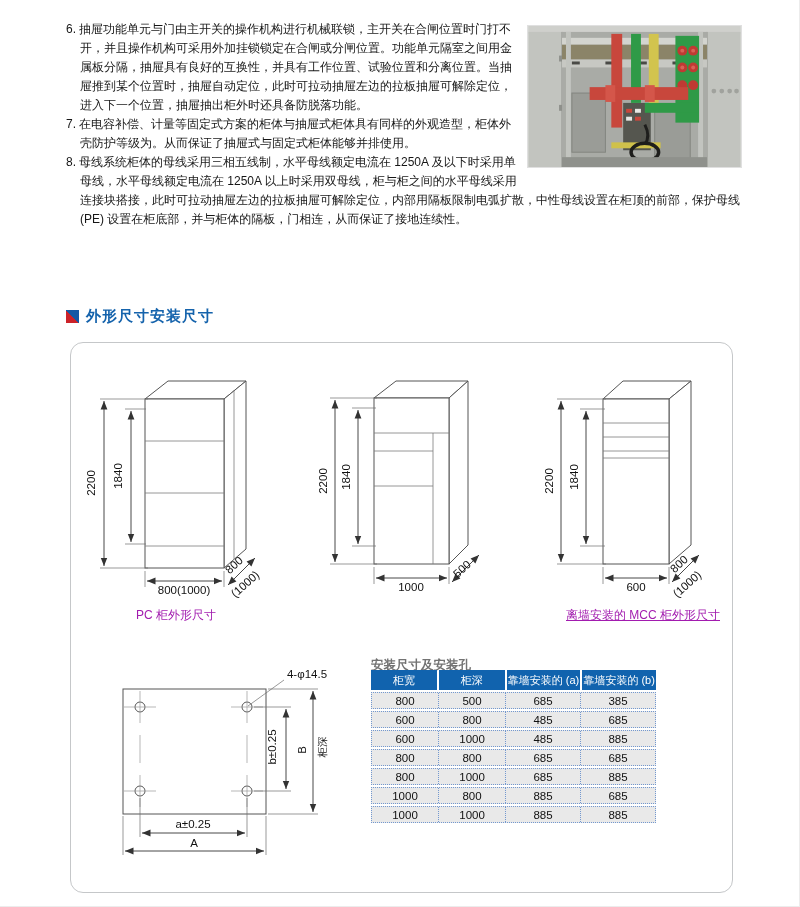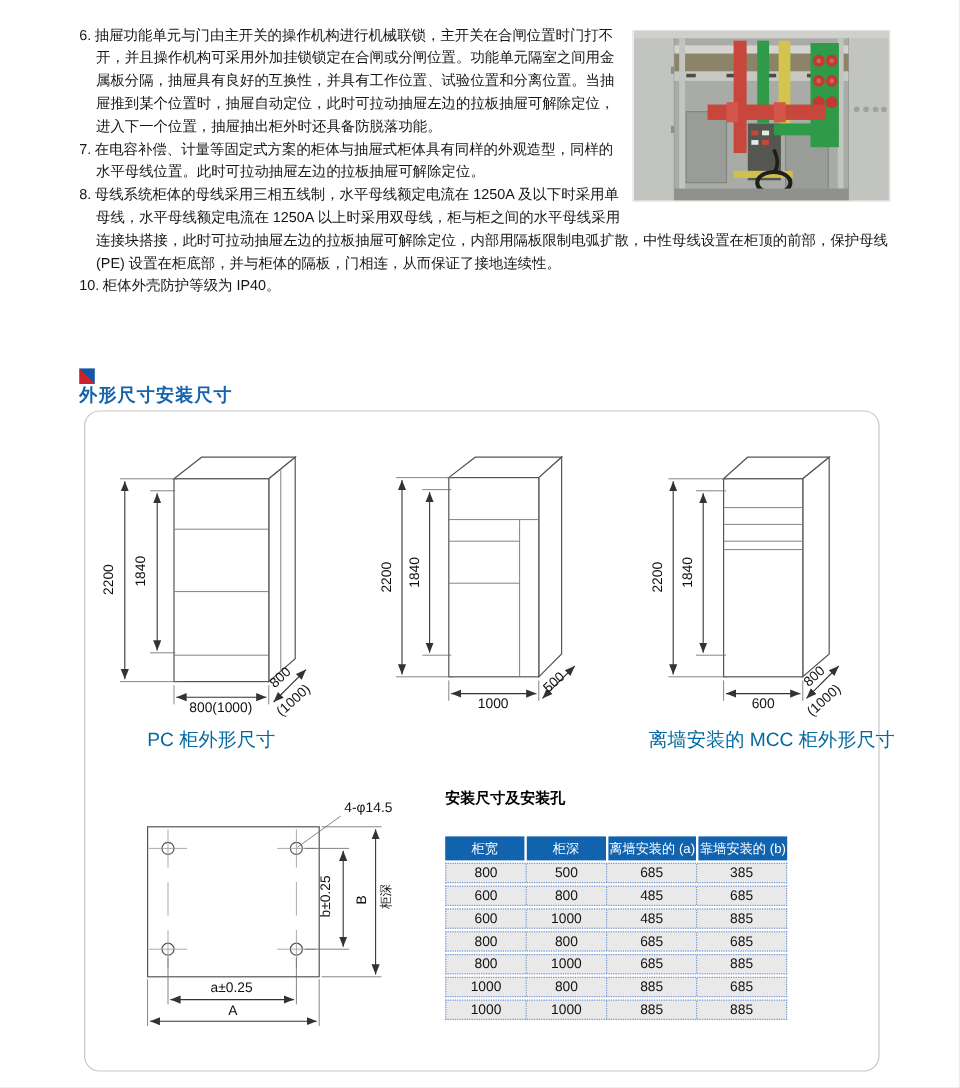--- a/index.html
+++ b/index.html
@@ -6,43 +6,43 @@
   .page{position:relative;width:800px;height:907px;background:#fff;overflow:hidden;
         font-family:"Liberation Sans","DejaVu Sans",sans-serif;color:#1a1a1a;
         box-shadow:inset -1px -1px 0 #ececec;}
   
   .intro{position:absolute;left:66px;top:20px;width:676px;font-size:12px;line-height:19px;color:#161616;}
   .photo-wrap{float:right;width:215px;height:143px;margin:5px 0 10px 10px;border:1px solid #e0e0e0;box-sizing:border-box;}
   .photo-wrap svg{display:block;width:100%;height:100%;}
   .item{padding-left:14px;text-indent:-14px;}
   .item .num{margin-right:3px;}
   
-  .sec-head{position:absolute;left:66px;top:307px;display:flex;flex-direction:column;}
+  .sec-head{position:absolute;left:66px;top:307px;display:flex;align-items:center;}
   .sec-icon{width:13px;height:13px;margin-right:7px;
             background:linear-gradient(45deg,#cc2229 49.5%,#1458a5 50%);}
   .sec-title{font-size:15px;font-weight:bold;color:#1563ac;letter-spacing:1px;}
   
   .panel{position:absolute;left:70px;top:342px;width:661px;height:549px;background:#fff;
          border:1px solid #c5c7c9;border-radius:13px;box-sizing:content-box;}
   .panel > svg.lines{position:absolute;left:0;top:0;}
   .o{fill:none;stroke:#555;stroke-width:1;}
   .f{fill:#fff;stroke:#555;stroke-width:1;}
   .d{fill:none;stroke:#7c7c7c;stroke-width:0.8;}
   .e{stroke:#6e6e6e;stroke-width:0.7;}
   .m{stroke:#333;stroke-width:0.9;fill:none;}
   .cl{stroke:#9a9a9a;stroke-width:0.7;}
   
   .dl,.rl,.dg{position:absolute;font-size:11.5px;color:#111;white-space:nowrap;
               transform:translate(-50%,-50%);line-height:12px;}
   .rl{transform:translate(-50%,-50%) rotate(-90deg);}
   .dg{transform:translate(-50%,-50%) rotate(-42deg);}
-  .cap{position:absolute;width:240px;text-align:center;font-size:16px;color:#0369a1;}
-  .tbl-title{position:absolute;left:300px;top:314px;font-size:12.5px;font-weight:bold;color:#000000;}
-  
-  .tbl{position:absolute;left:300px;top:354px;width:285px;}
+  .cap{position:absolute;width:240px;text-align:center;font-size:12px;color:#a21caf;}
+  .tbl-title{position:absolute;left:300px;top:314px;font-size:12.5px;font-weight:bold;color:#737373;}
+  
+  .tbl{position:absolute;left:300px;top:327px;width:285px;}
   .thead{display:flex;gap:2px;height:20px;}
   .th{flex:1 1 0;background:#1163ae;color:#fff;font-size:11px;display:flex;align-items:center;justify-content:center;}
   .th.w{flex:1.12 1 0;}
   .tr{display:flex;margin-top:2px;height:15px;background:#e9e9e9;border:1px dotted #7398cf;}
   .td{flex:1 1 0;display:flex;align-items:center;justify-content:center;
       font-size:11.5px;color:#111;border-left:1px dotted #7398cf;}
   .td.w{flex:1.12 1 0;}
   .td:first-child{border-left:none;}
 </style>
 </head>
@@ -103,27 +103,24 @@
         <rect x="84" y="118" width="50" height="6" fill="#cfc14b"></rect>
         <ellipse cx="118" cy="128" rx="14" ry="9" fill="none" stroke="#1e1e1c" stroke-width="3.5"></ellipse>
         <path d="M118,100 q6,12 0,20" fill="none" stroke="#1e1e1c" stroke-width="3"></path>
         <rect x="34" y="133" width="147" height="10" fill="#8f918c"></rect>
       </svg>
     </div>
     <div class="item">
       <span class="num">6.</span><span>抽屉功能单元与门由主开关的操作机构进行机械联锁，主开关在合闸位置时门打不开，并且操作机构可采用外加挂锁锁定在合闸或分闸位置。功能单元隔室之间用金属板分隔，抽屉具有良好的互换性，并具有工作位置、试验位置和分离位置。当抽屉推到某个位置时，抽屉自动定位，此时可拉动抽屉左边的拉板抽屉可解除定位，进入下一个位置，抽屉抽出柜外时还具备防脱落功能。</span>
     </div>
     <div class="item">
-      <span class="num">7.</span><span>在电容补偿、计量等固定式方案的柜体与抽屉式柜体具有同样的外观造型，同样的水平母线位置。此时可拉动抽屉左边的拉板抽屉可解除定位。</span>
+      <span class="num">7.</span><span>在电容补偿、计量等固定式方案的柜体与抽屉式柜体具有同样的外观造型，柜体外壳防护等级为。从而保证了抽屉式与固定式柜体能够并排使用。</span>
     </div>
     <div class="item">
       <span class="num">8.</span><span>母线系统柜体的母线采用三相五线制，水平母线额定电流在 1250A 及以下时采用单母线，水平母线额定电流在 1250A 以上时采用双母线，柜与柜之间的水平母线采用连接块搭接，此时可拉动抽屉左边的拉板抽屉可解除定位，内部用隔板限制电弧扩散，中性母线设置在柜顶的前部，保护母线 (PE) 设置在柜底部，并与柜体的隔板，门相连，从而保证了接地连续性。</span>
-    </div>
-    <div class="item">
-      <span class="num">10.</span><span>柜体外壳防护等级为 IP40。</span>
     </div>
   </div>
 
   <div class="sec-head">
     <span class="sec-icon"></span>
     <span class="sec-title">外形尺寸安装尺寸</span>
   </div>
 
   <div class="panel">
     <svg class="lines" width="661" height="549" viewBox="0 0 661 549">
@@ -235,35 +232,35 @@
     <span class="rl" style="left:252px;top:138px;">2200</span>
     <span class="rl" style="left:275px;top:134px;">1840</span>
     <span class="dl" style="left:340px;top:244px;">1000</span>
     <span class="dg" style="left:391px;top:226px;">500</span>
 
     <span class="rl" style="left:478px;top:138px;">2200</span>
     <span class="rl" style="left:503px;top:134px;">1840</span>
     <span class="dl" style="left:565px;top:244px;">600</span>
     <span class="dg" style="left:608px;top:221px;">800</span>
     <span class="dg" style="left:616px;top:241px;">(1000)</span>
-    <div class="cap" style="left:452px;top:264px;">离墙安装的 MCC 柜外形尺寸</div>
+    <div class="cap" style="left:452px;top:264px;text-decoration:underline;">离墙安装的 MCC 柜外形尺寸</div>
 
     <span class="dl" style="left:236px;top:331px;">4-φ14.5</span>
     <span class="rl" style="left:201px;top:404px;">b±0.25</span>
     <span class="rl" style="left:231px;top:407px;">B</span>
     <span class="rl" style="left:251px;top:404px;font-size:10.5px;">柜深</span>
     <span class="dl" style="left:122px;top:481px;">a±0.25</span>
     <span class="dl" style="left:123px;top:500px;">A</span>
 
     <div class="tbl-title">安装尺寸及安装孔</div>
     <div class="tbl">
       <div class="thead">
         <div class="th">柜宽</div>
         <div class="th">柜深</div>
-        <div class="th w">离墙安装的 (a)</div>
+        <div class="th w">靠墙安装的 (a)</div>
         <div class="th w">靠墙安装的 (b)</div>
       </div>
       <div class="tr">
         <div class="td">800</div>
         <div class="td">500</div>
         <div class="td w">685</div>
         <div class="td w">385</div>
       </div>
       <div class="tr">
         <div class="td">600</div>

